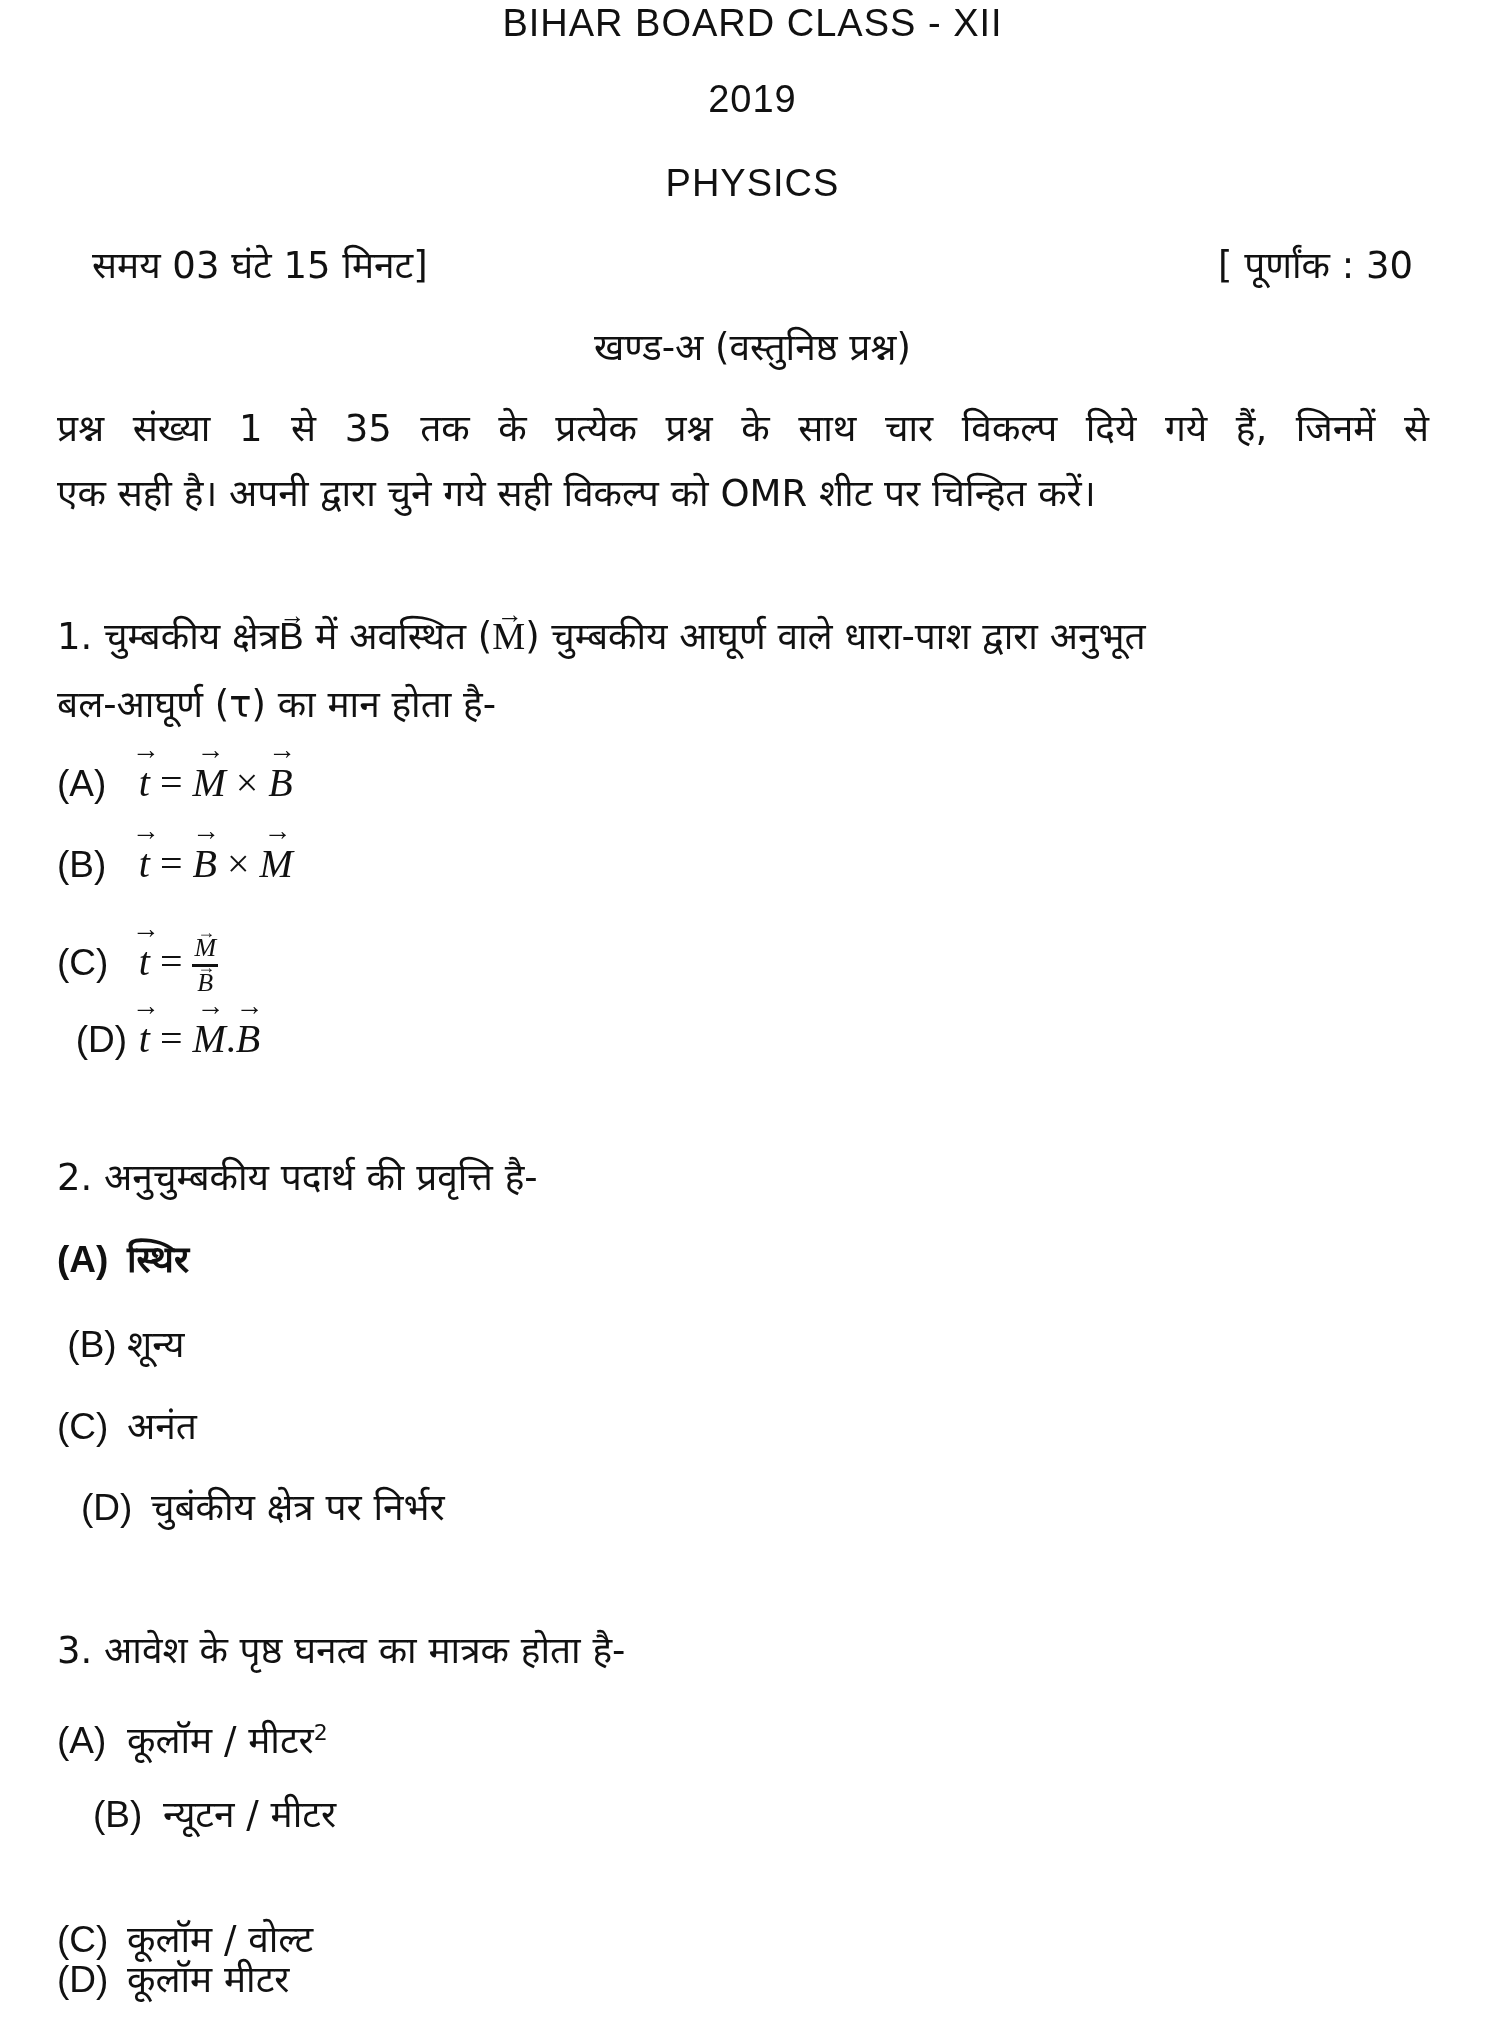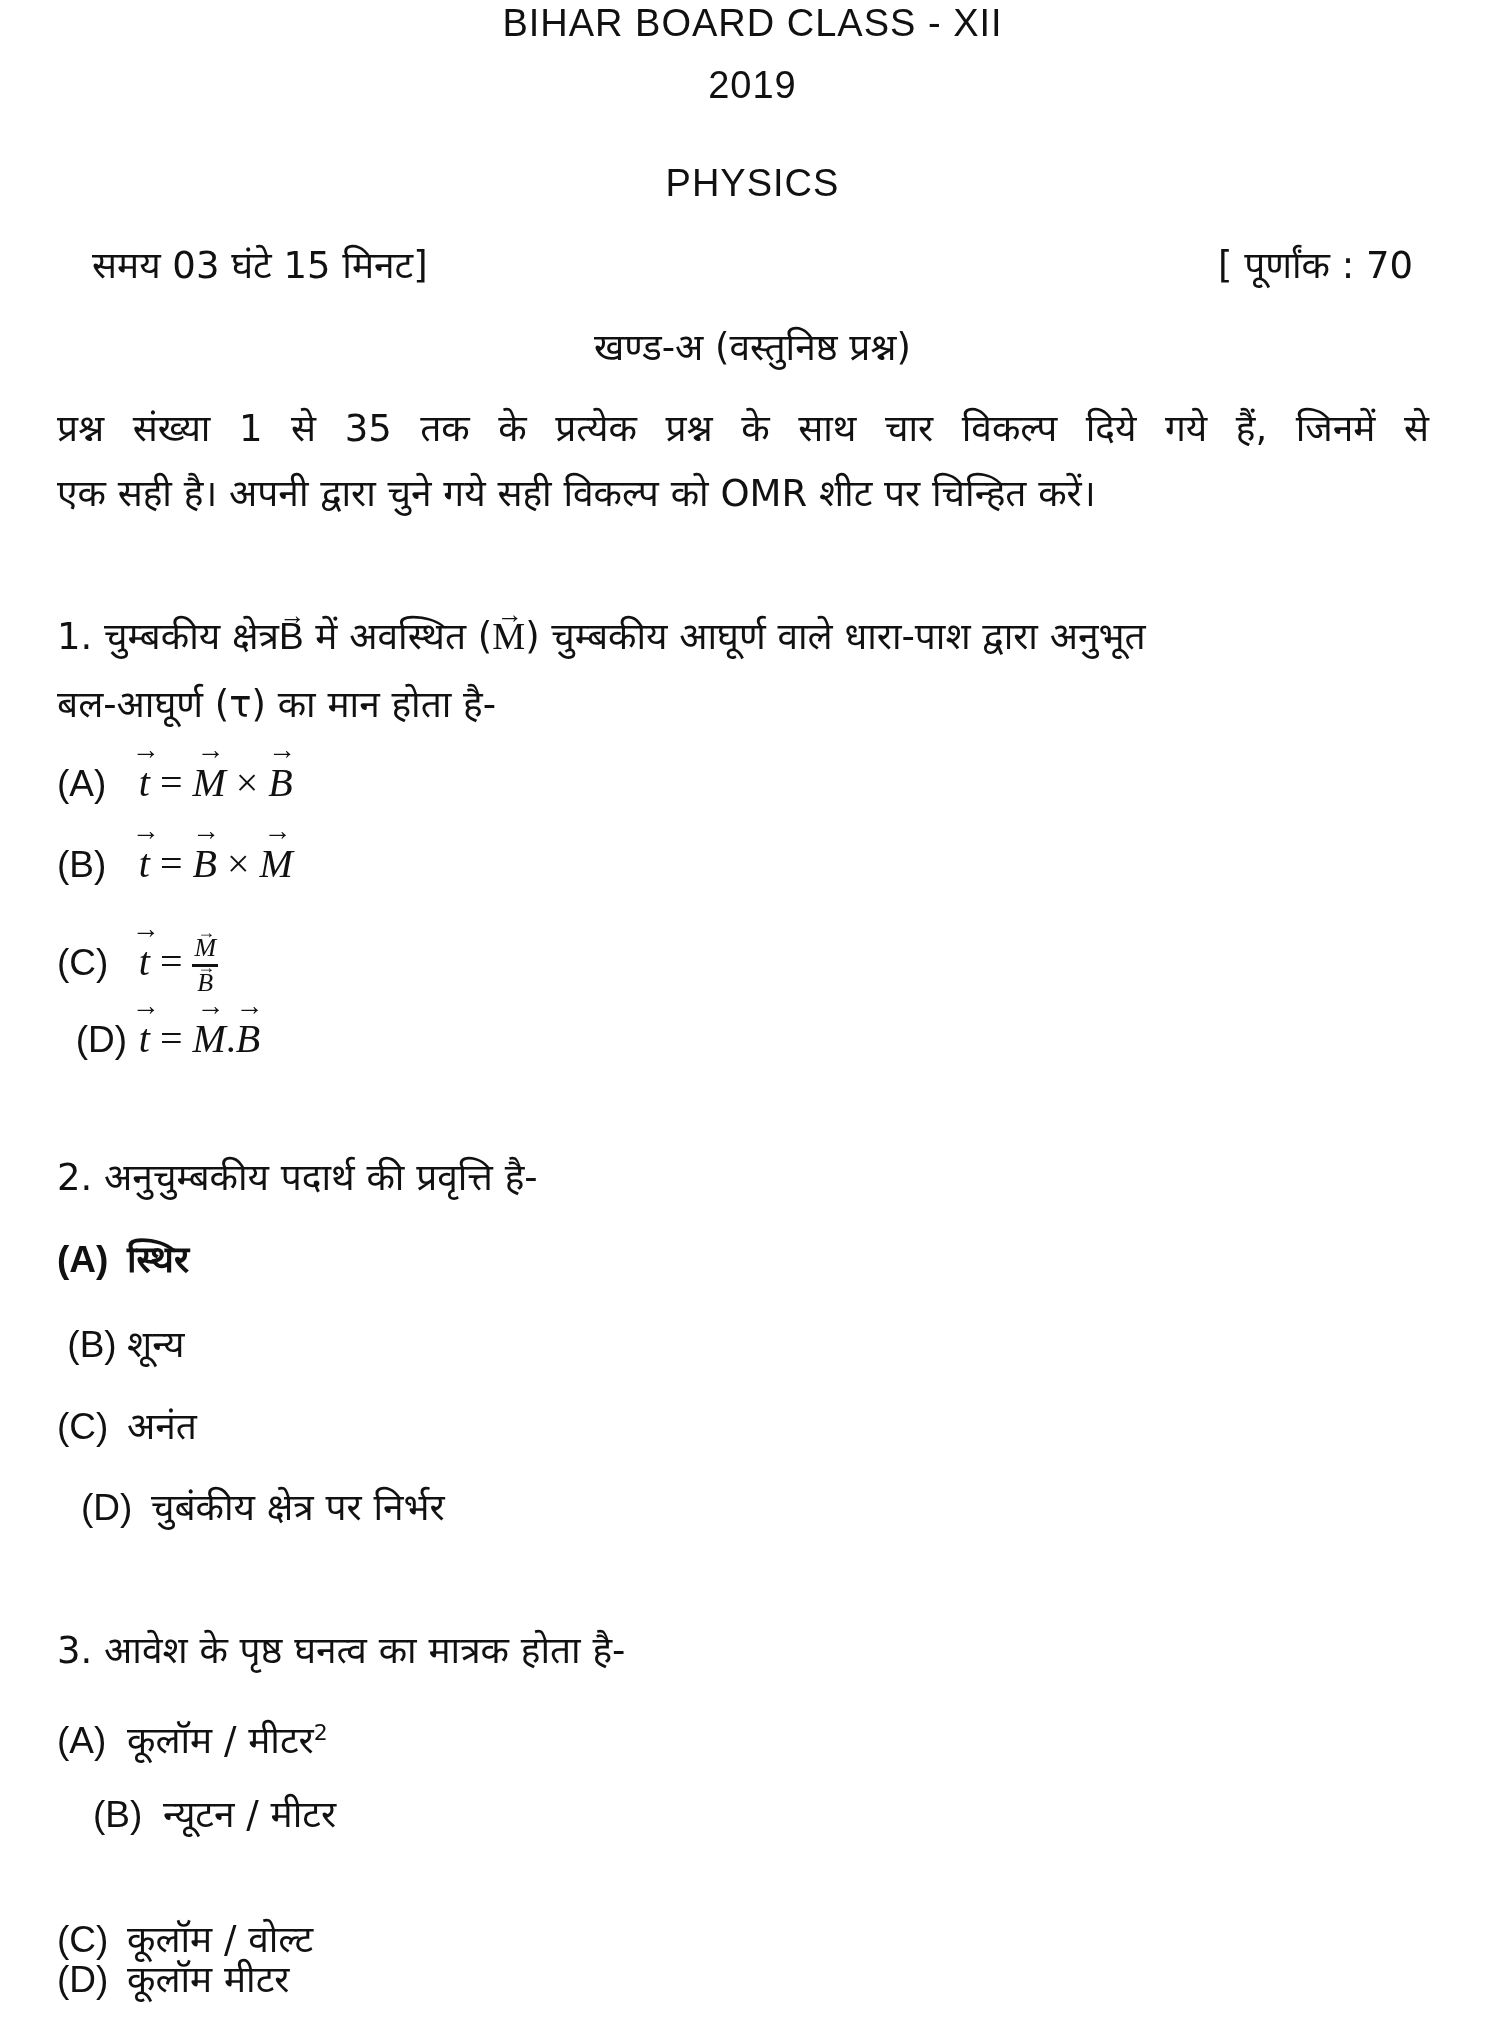--- a/index.html
+++ b/index.html
@@ -20,24 +20,24 @@
   .frac .vec::before { top:-16px; font-size:18px; }
   .inl-vec { position:relative; display:inline-block; font-family:"Liberation Sans", sans-serif; }
   .inl-vec::before { content:"\2192"; position:absolute; left:50%; top:-22px; transform:translateX(-45%); font-size:26px; }
   .inl-vec.serif { font-family:"Liberation Serif", serif; }
   sup { font-size:22px; }
 </style>
 </head>
 <body>
 
 <div class="line center hdr" style="top:0px;">BIHAR BOARD CLASS - XII</div>
-<div class="line center hdr" style="top:62px;text-align:center;">2019</div>
+<div class="line center hdr" style="top:76px;text-align:center;">2019</div>
 <div class="line center hdr" style="top:160px;">PHYSICS</div>
 <div class="line" style="top:243px; left:92px;">समय 03 घंटे 15 मिनट]</div>
-<div class="line" style="top:243px; right:92px;">[ पूर्णांक : 70</div>
+<div class="line" style="top:243px; right:92px;">[ पूर्णांक : 30</div>
 <div class="line center" style="top:325px;">खण्ड-अ (वस्तुनिष्ठ प्रश्न)</div>
 
 <div class="line" style="top:406px; left:57px; width:1372px; text-align:justify; text-align-last:justify;">प्रश्न संख्या 1 से 35 तक के प्रत्येक प्रश्न के साथ चार विकल्प दिये गये हैं, जिनमें से</div>
 <div class="line" style="top:471px; left:57px;">एक सही है। अपनी द्वारा चुने गये सही विकल्प को OMR शीट पर चिन्हित करें।</div>
 
 <div class="line" style="top:614px; left:57px;">
   <span>1.</span>
   <span>चुम्बकीय क्षेत्र</span><span class="inl-vec">B</span>
   <span>में अवस्थित (</span><span class="inl-vec serif">M</span><span>) चुम्बकीय आघूर्ण वाले धारा-पाश द्वारा अनुभूत</span>
 </div>

